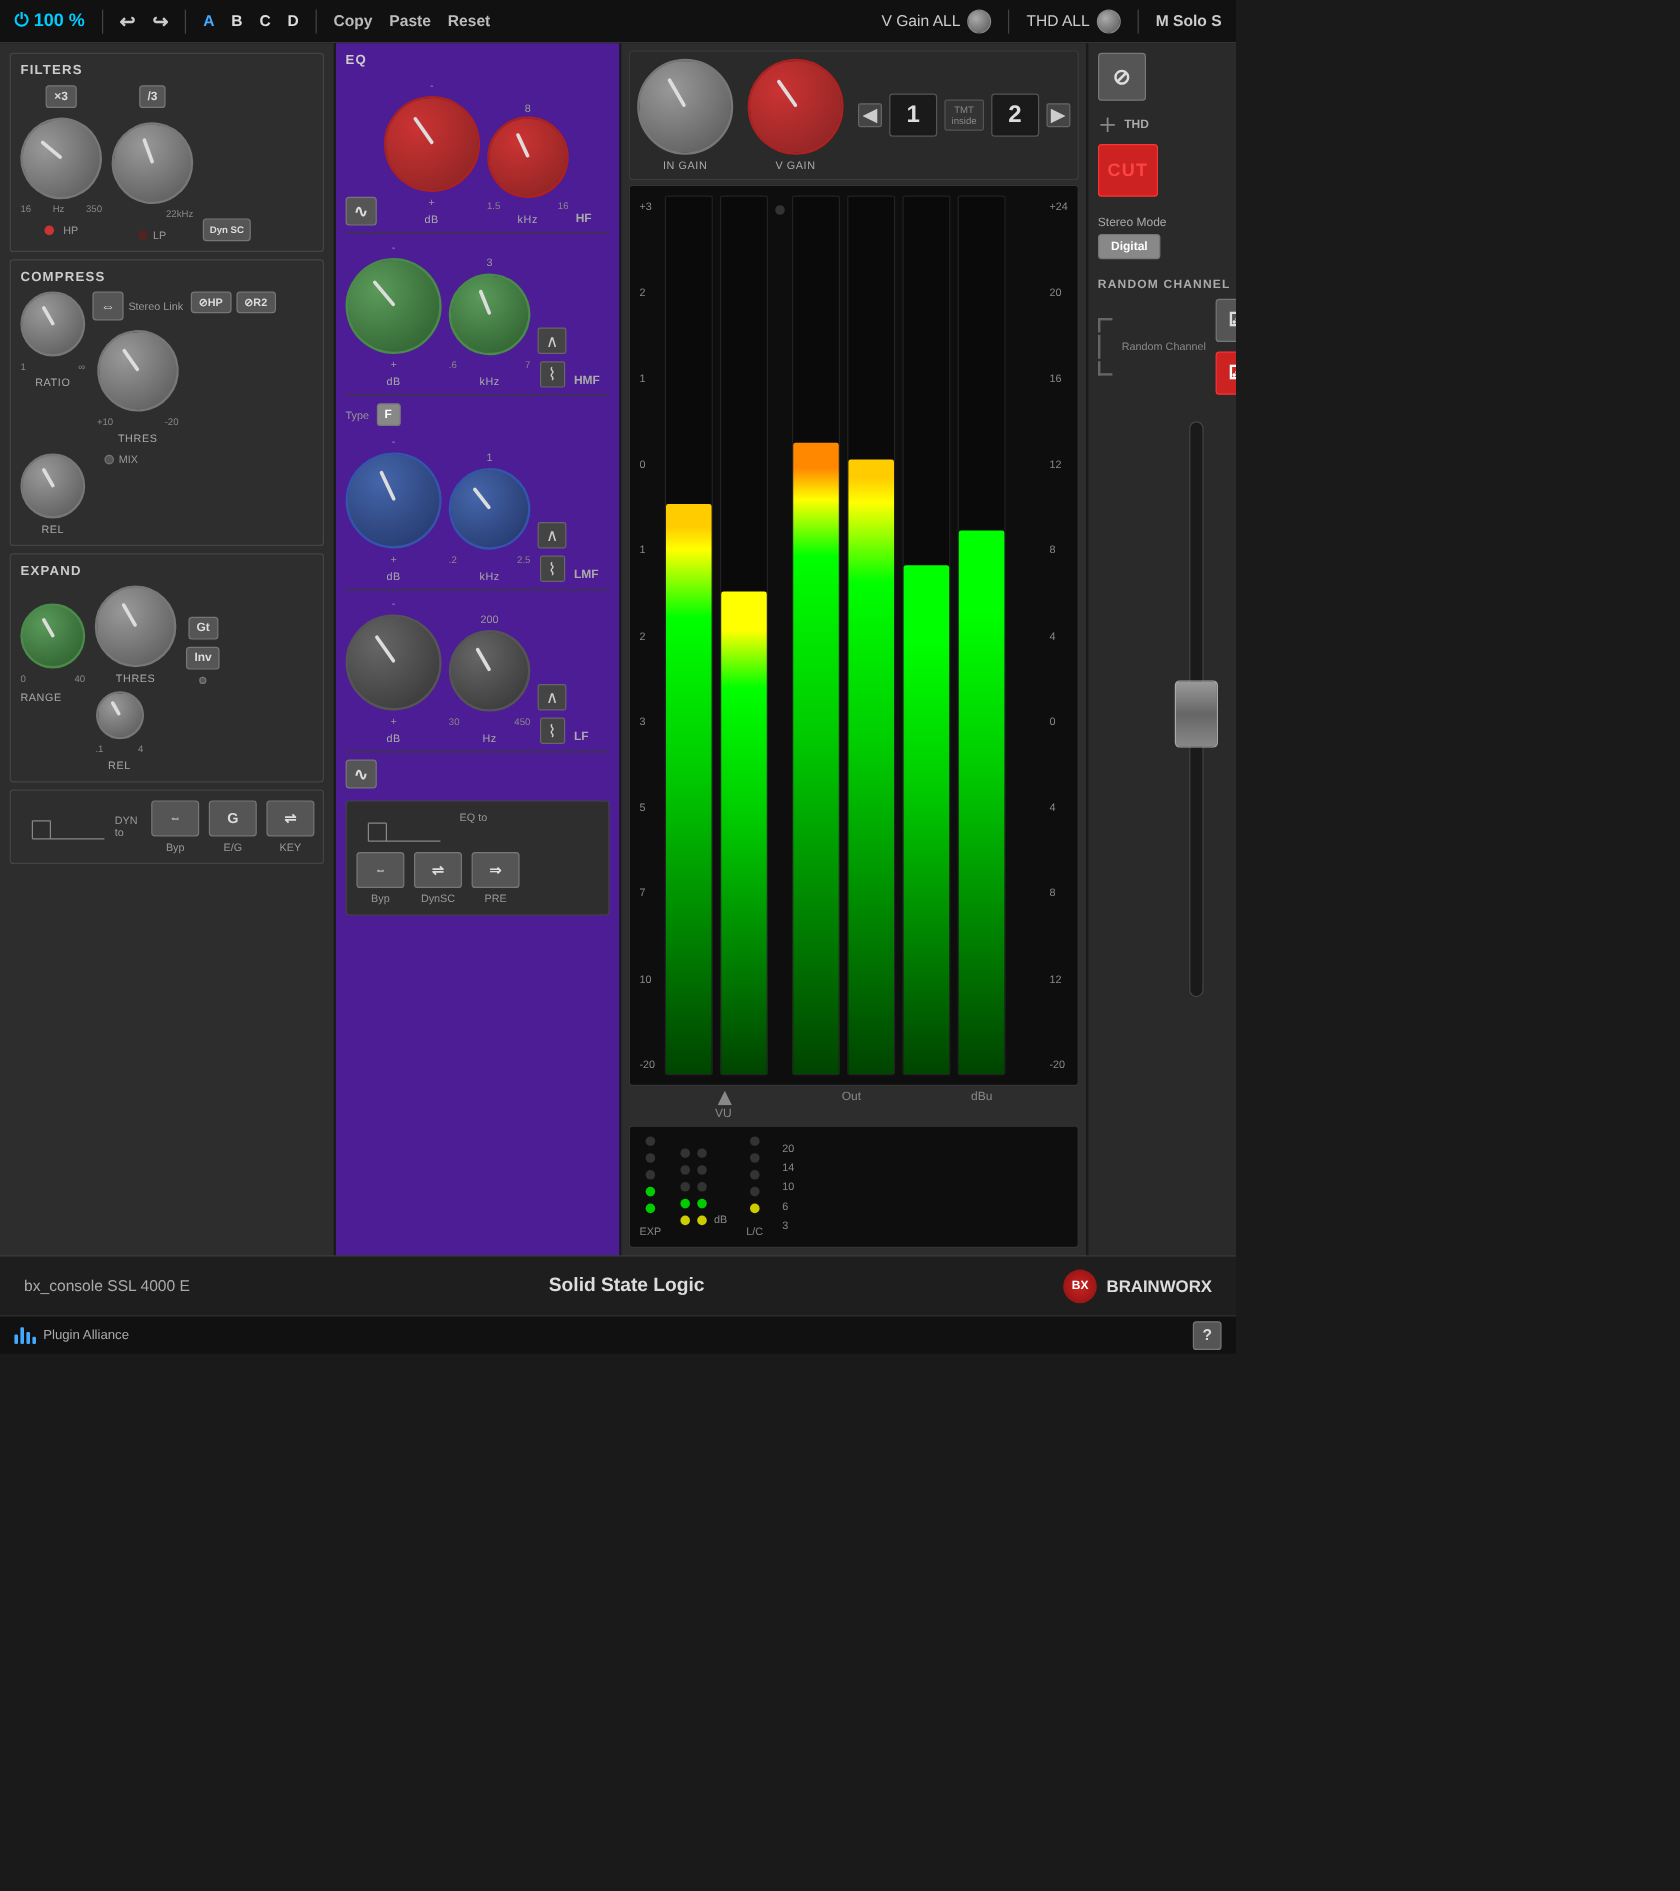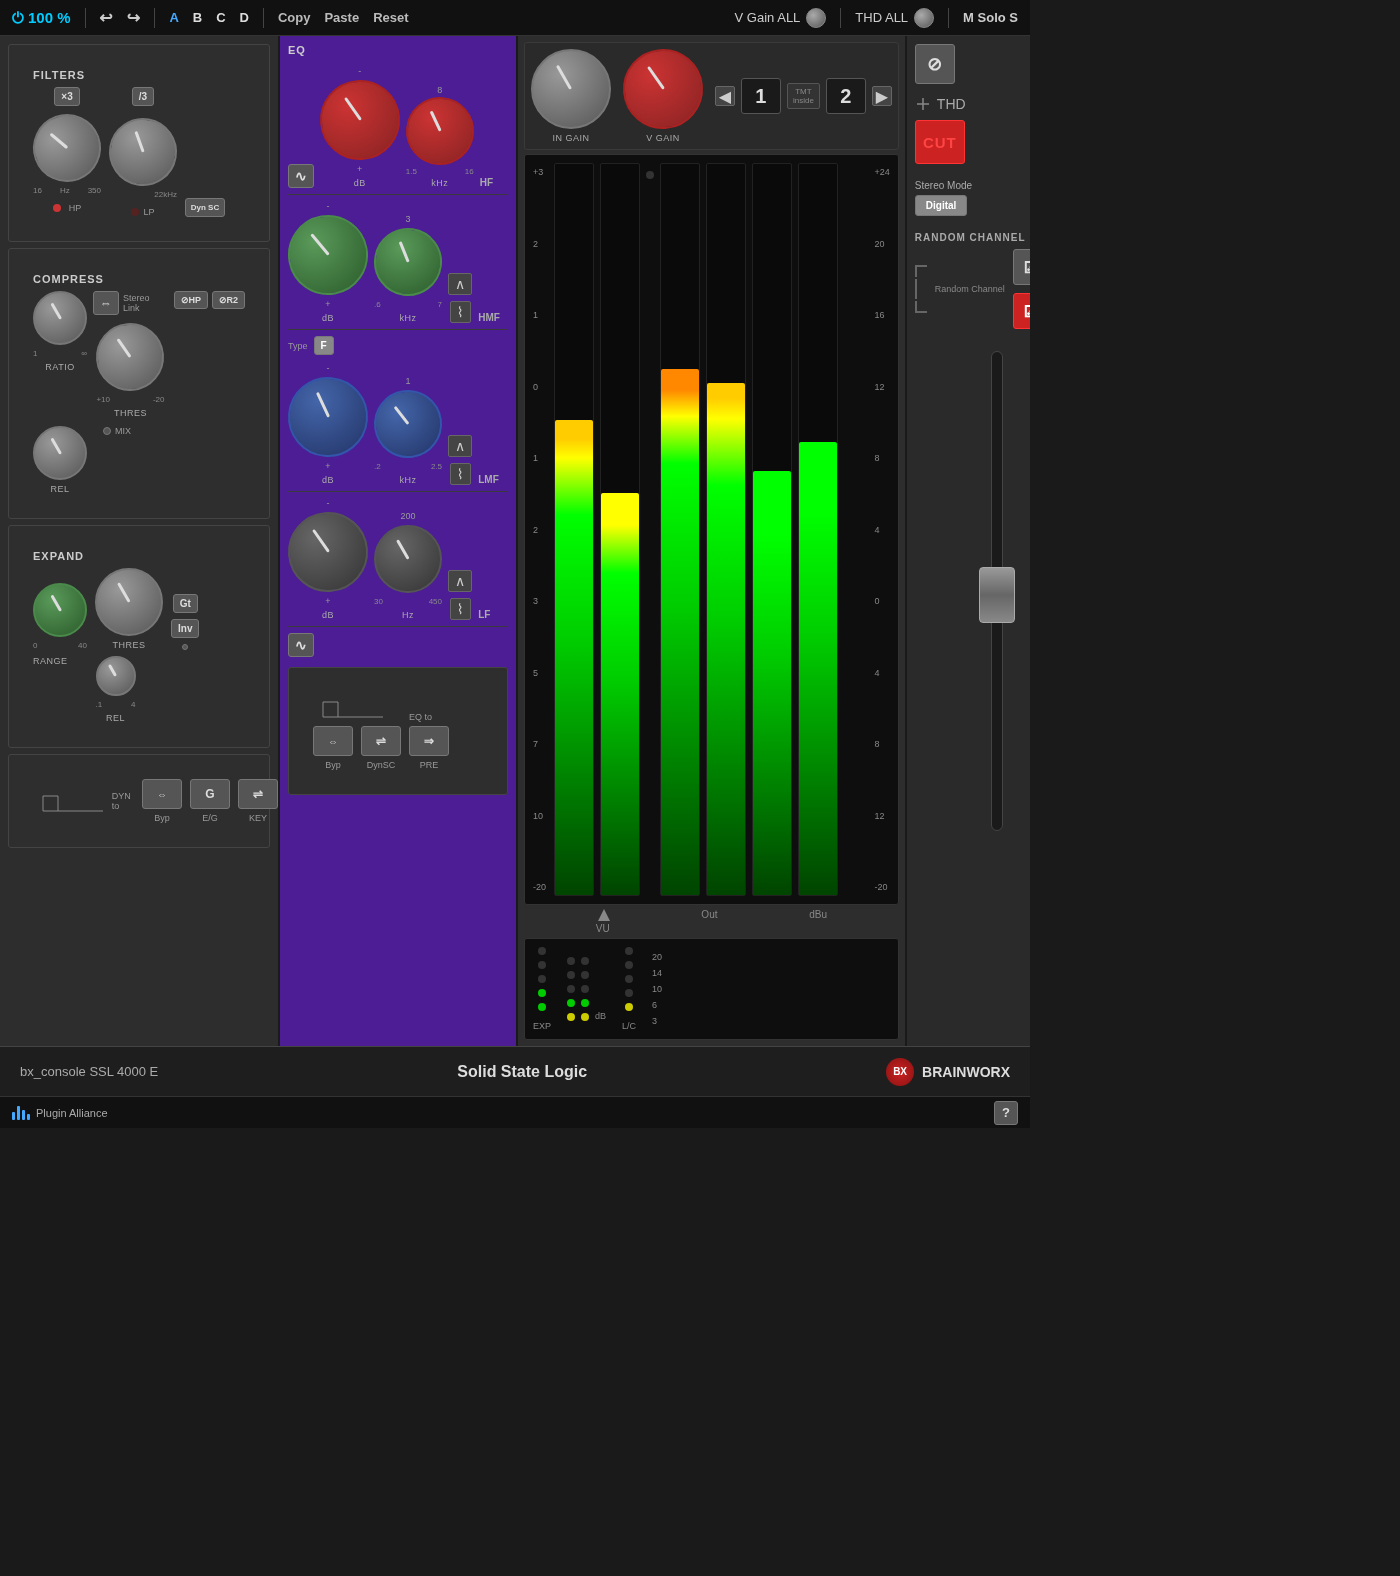--- a/index.html
+++ b/index.html
@@ -191,21 +191,21 @@
     }
     .eq-bars {
       display: flex; gap: 2px; align-items: flex-end;
     }
     .eq-bar { width: 3px; background: #4af; border-radius: 1px; }
 
     
     .filters-section {
       border: 1px solid #444;
       border-radius: 3px;
-      padding: 24px;
+      padding: 8px;
       background: #2e2e2e;
     }
     .col { display: flex; flex-direction: column; align-items: center; gap: 4px; }
 
     .phase-indicator {
       width: 8px; height: 8px;
       border-radius: 50%;
       background: #cc3333;
     }
     .phase-indicator.off { background: #552222; }
@@ -608,21 +608,21 @@
         </div>
       </div>
     </div>
 
     <div style="margin-top:6px;">
       <div class="btn-sq" style="font-size:14px; margin-bottom:4px;">∿</div>
     </div>
 
     <div class="filters-section" style="margin-top:6px;">
       <div style="display:flex; flex-direction:column; gap:4px;">
-        <div style="display:flex; align-items:flex-end; gap:16px;">
+        <div style="display:flex; align-items:flex-start; gap:6px;">
           <svg width="80" height="30">
             <line x1="10" y1="10" x2="10" y2="25" stroke="#888" stroke-width="1"></line>
             <line x1="10" y1="10" x2="25" y2="10" stroke="#888" stroke-width="1"></line>
             <line x1="25" y1="10" x2="25" y2="25" stroke="#888" stroke-width="1"></line>
             <line x1="10" y1="25" x2="70" y2="25" stroke="#888" stroke-width="1"></line>
           </svg>
           <span class="inline-label">EQ to</span>
         </div>
         <div style="display:flex; gap:8px;">
           <div class="col">
@@ -797,21 +797,21 @@
       <div style="display:flex; justify-content:space-between; align-items:center; margin-bottom:4px;">
         <div class="btn-sq" style="width:40px; height:40px; font-size:18px;">⊘</div>
         <div style="width:8px; height:8px; border-radius:50%; background:#444;"></div>
       </div>
 
       <div style="display:flex; align-items:center; gap:6px;">
         <svg width="16" height="16">
           <line x1="2" y1="8" x2="14" y2="8" stroke="#888" stroke-width="1.5"></line>
           <line x1="8" y1="2" x2="8" y2="14" stroke="#888" stroke-width="1.5"></line>
         </svg>
-        <span style="color:#aaa; font-size:14px;">THD</span>
+        <span style="color:#aaa; font-size:10px;font-weight:bold;">THD</span>
       </div>
 
       <div style="display:flex; justify-content:space-between; align-items:center;">
         <div class="btn-sq red-btn" style="width:50px; height:44px; font-size:15px; font-weight:bold; letter-spacing:1px; color:#ff4444;">CUT</div>
         <div style="width:8px; height:8px; border-radius:50%; background:#444;"></div>
       </div>
 
       <div style="margin-top:8px;">
         <div style="color:#aaa; font-size:10px; margin-bottom:4px;">Stereo Mode</div>
         <div class="btn-sq active" style="padding:4px 10px;">Digital</div>

